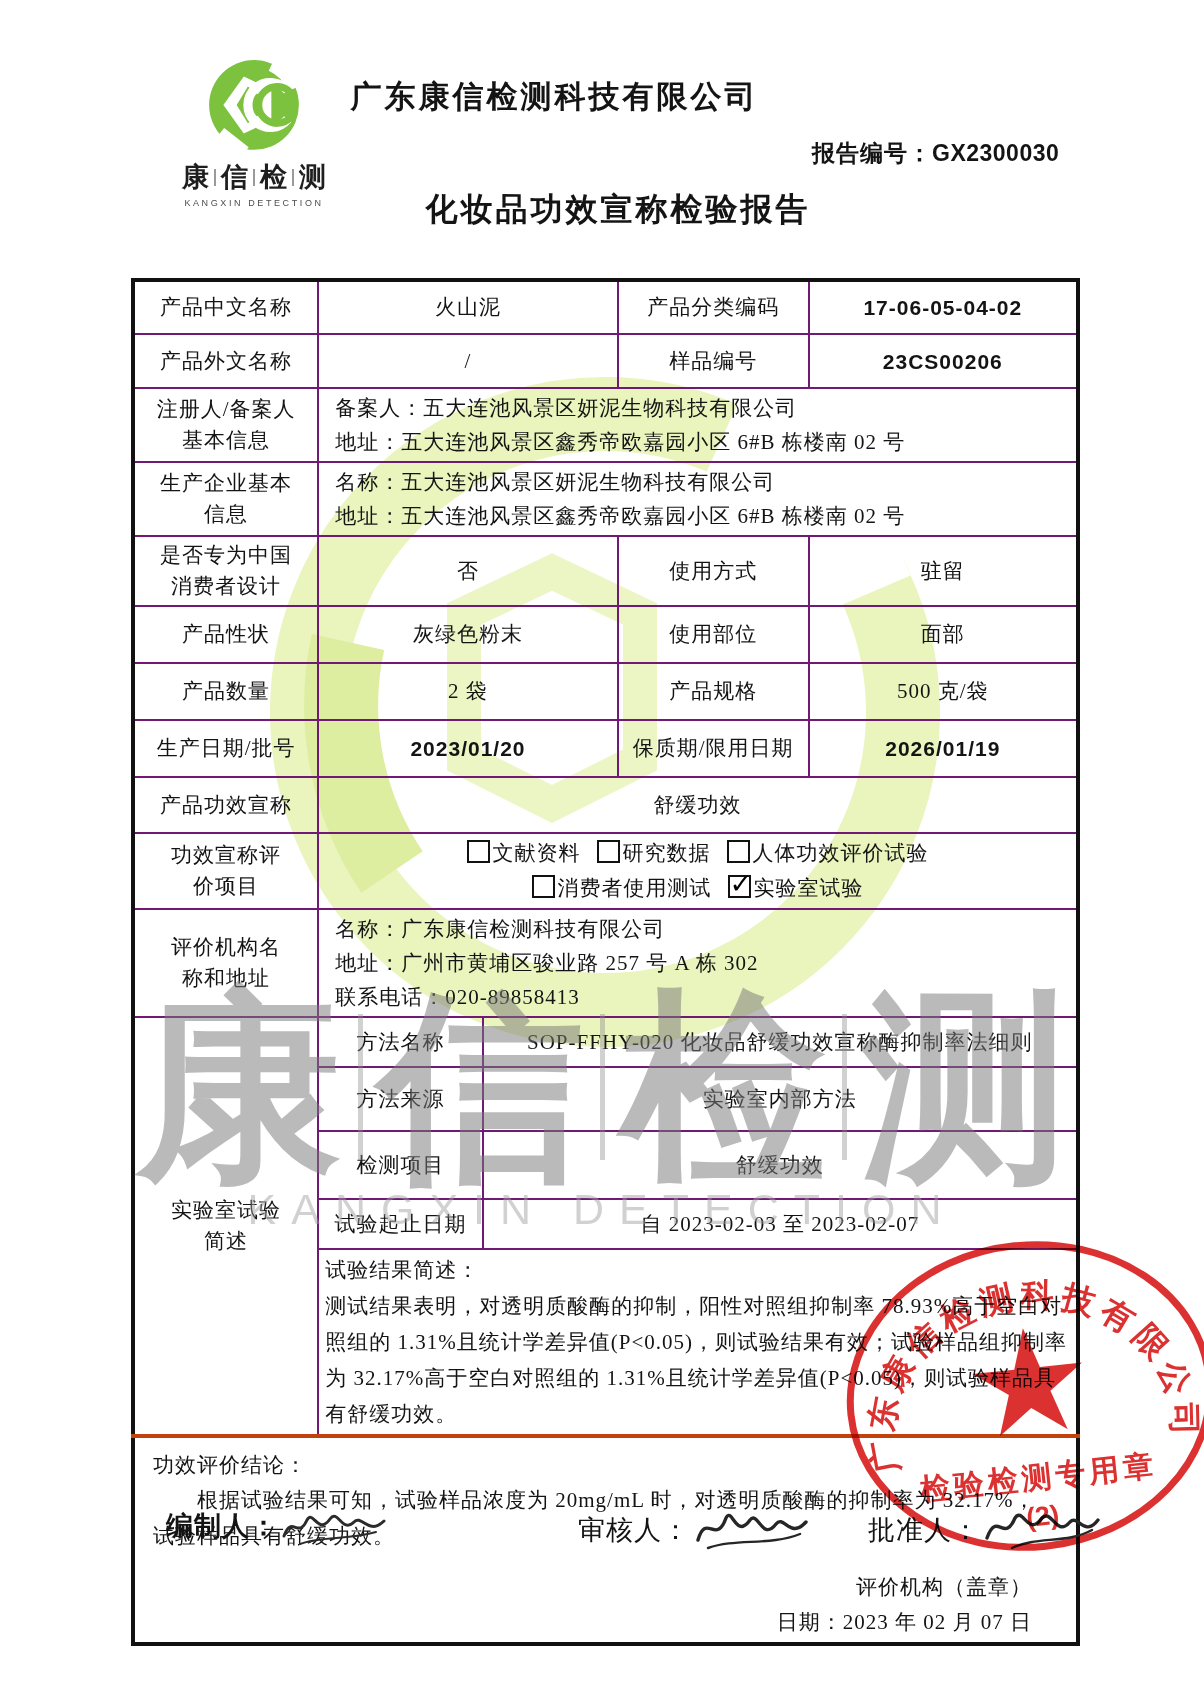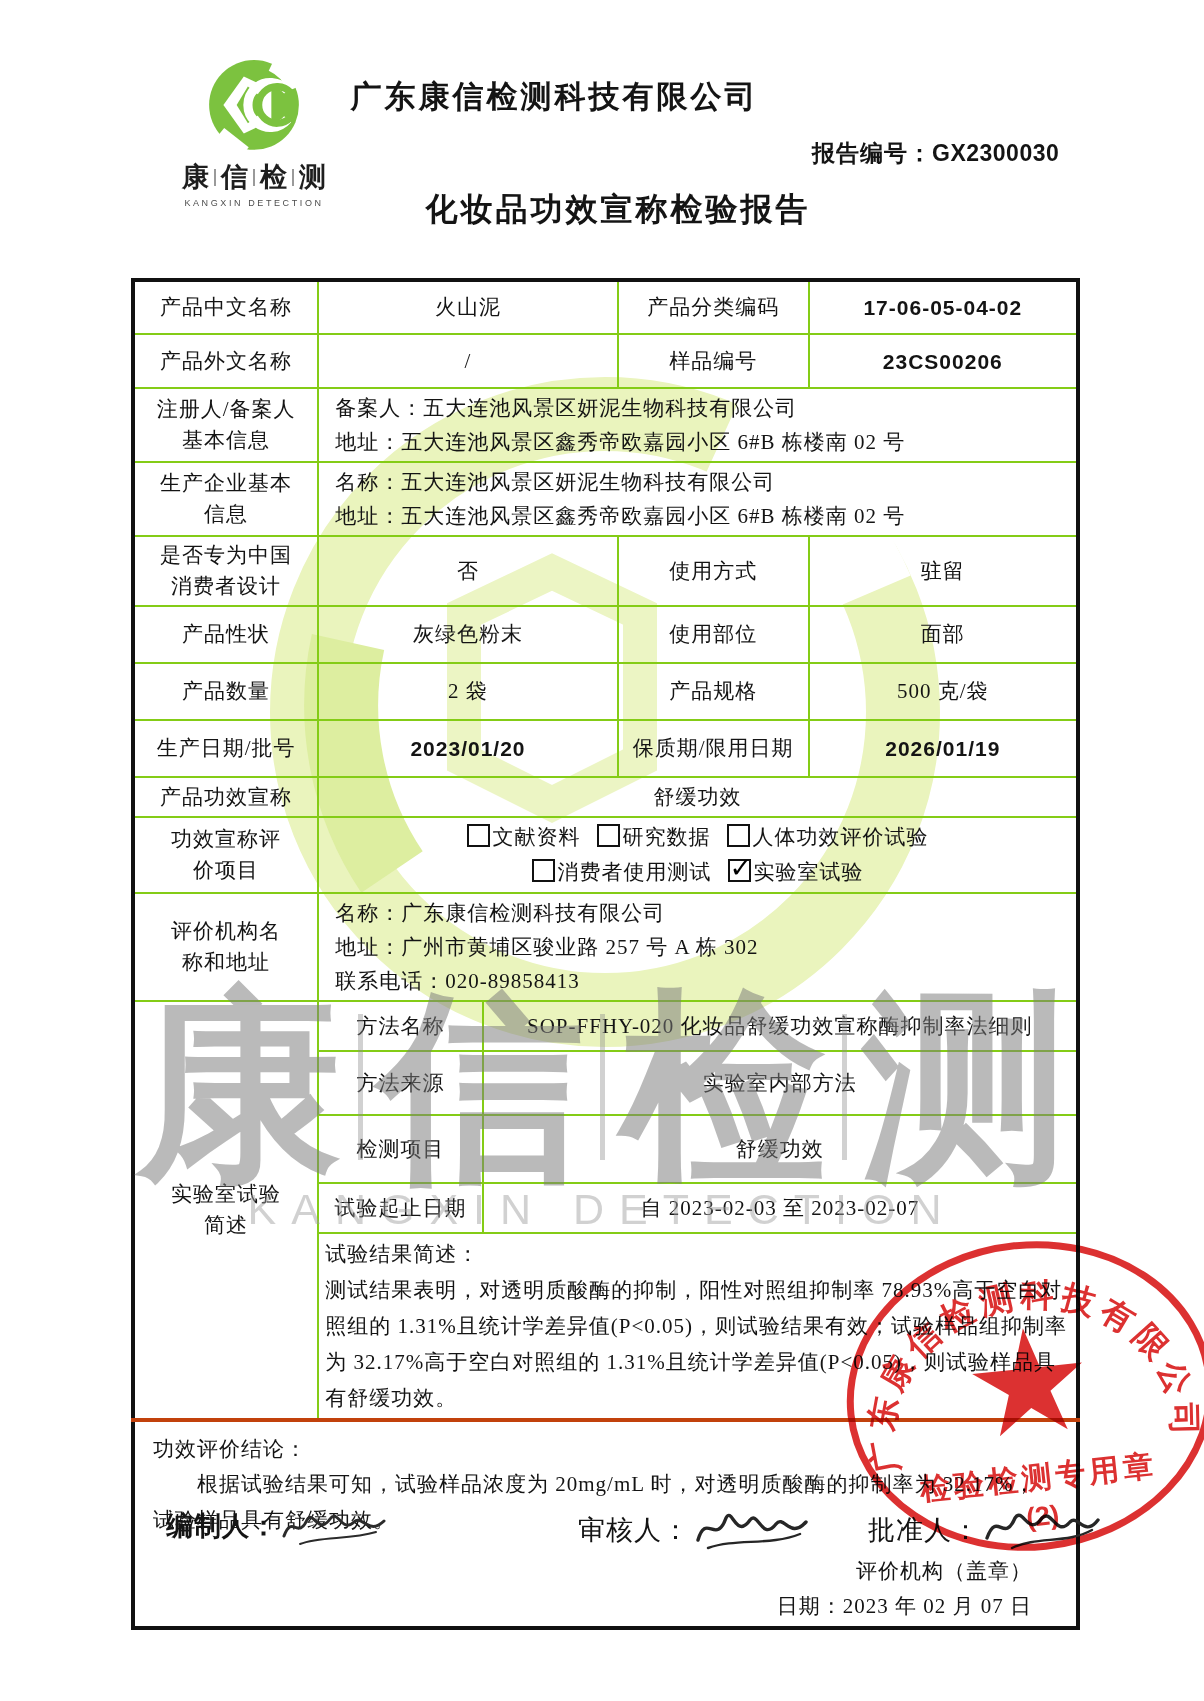--- a/index.html
+++ b/index.html
@@ -27,21 +27,21 @@
   .wm-cn{display:flex;justify-content:center;align-items:center;gap:16px;line-height:1;
          font-family:"Liberation Sans","DejaVu Sans",sans-serif;font-weight:700;font-size:205px;
          color:rgba(122,122,122,.52);}
   .wm-cn .wsep{width:5px;height:146px;background:rgba(140,140,140,.40);}
   .wm-en{margin-top:-4px;font-family:"Liberation Sans","DejaVu Sans",sans-serif;font-size:43px;
          letter-spacing:15px;color:rgba(158,158,158,.48);}
 
   
   .report-table{position:absolute;left:131px;top:278px;width:949px;z-index:2;
                 border-collapse:collapse;table-layout:fixed;font-size:21px;}
-  .report-table td{border:2px solid #84cc16;text-align:center;vertical-align:middle;
+  .report-table td{border:2px solid #701a75;text-align:center;vertical-align:middle;
                    padding:2px 6px;letter-spacing:1px;line-height:31px;}
   .report-table{border:4px solid #111;}
   td.tl{text-align:left;padding-left:16px;}
   .lines div{text-align:left;line-height:34px;}
   .narrow{display:inline-block;}
   .w150{max-width:152px;} .w140{max-width:142px;} .w115{max-width:118px;} .w120{max-width:126px;}
   .num{font-family:"Liberation Sans","DejaVu Sans",sans-serif;font-weight:600;letter-spacing:.5px;}
   tr.thick-top td{border-top:4px solid #c2410c;}
 
   
@@ -188,21 +188,21 @@
       <td>500 克/袋</td>
     </tr>
 
     <tr style="height:57px">
       <td>生产日期/批号</td>
       <td colspan="2" class="num">2023/01/20</td>
       <td>保质期/限用日期</td>
       <td class="num">2026/01/19</td>
     </tr>
 
-    <tr style="height:40px">
+    <tr style="height:56px">
       <td>产品功效宣称</td>
       <td colspan="4">舒缓功效</td>
     </tr>
 
     <tr style="height:72px">
       <td><span class="narrow w115">功效宣称评价项目</span></td>
       <td colspan="4">
         <div class="opt-line">
           <span class="opt"><span class="cb"></span><span>文献资料</span></span>
           <span class="opt"><span class="cb"></span><span>研究数据</span></span>

